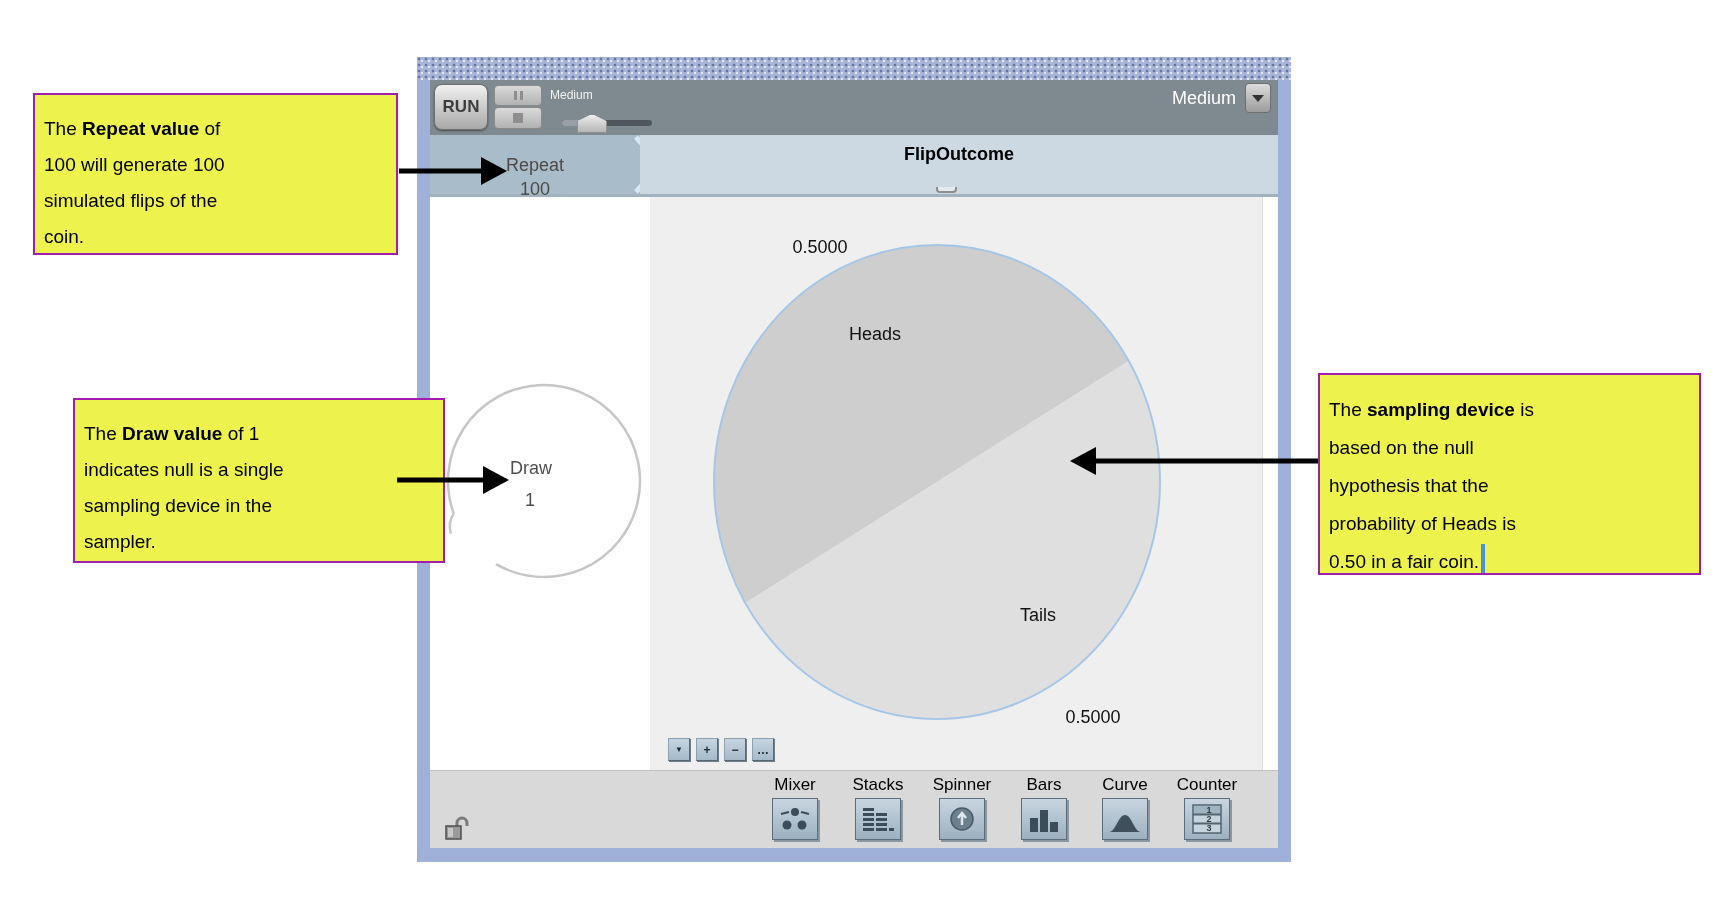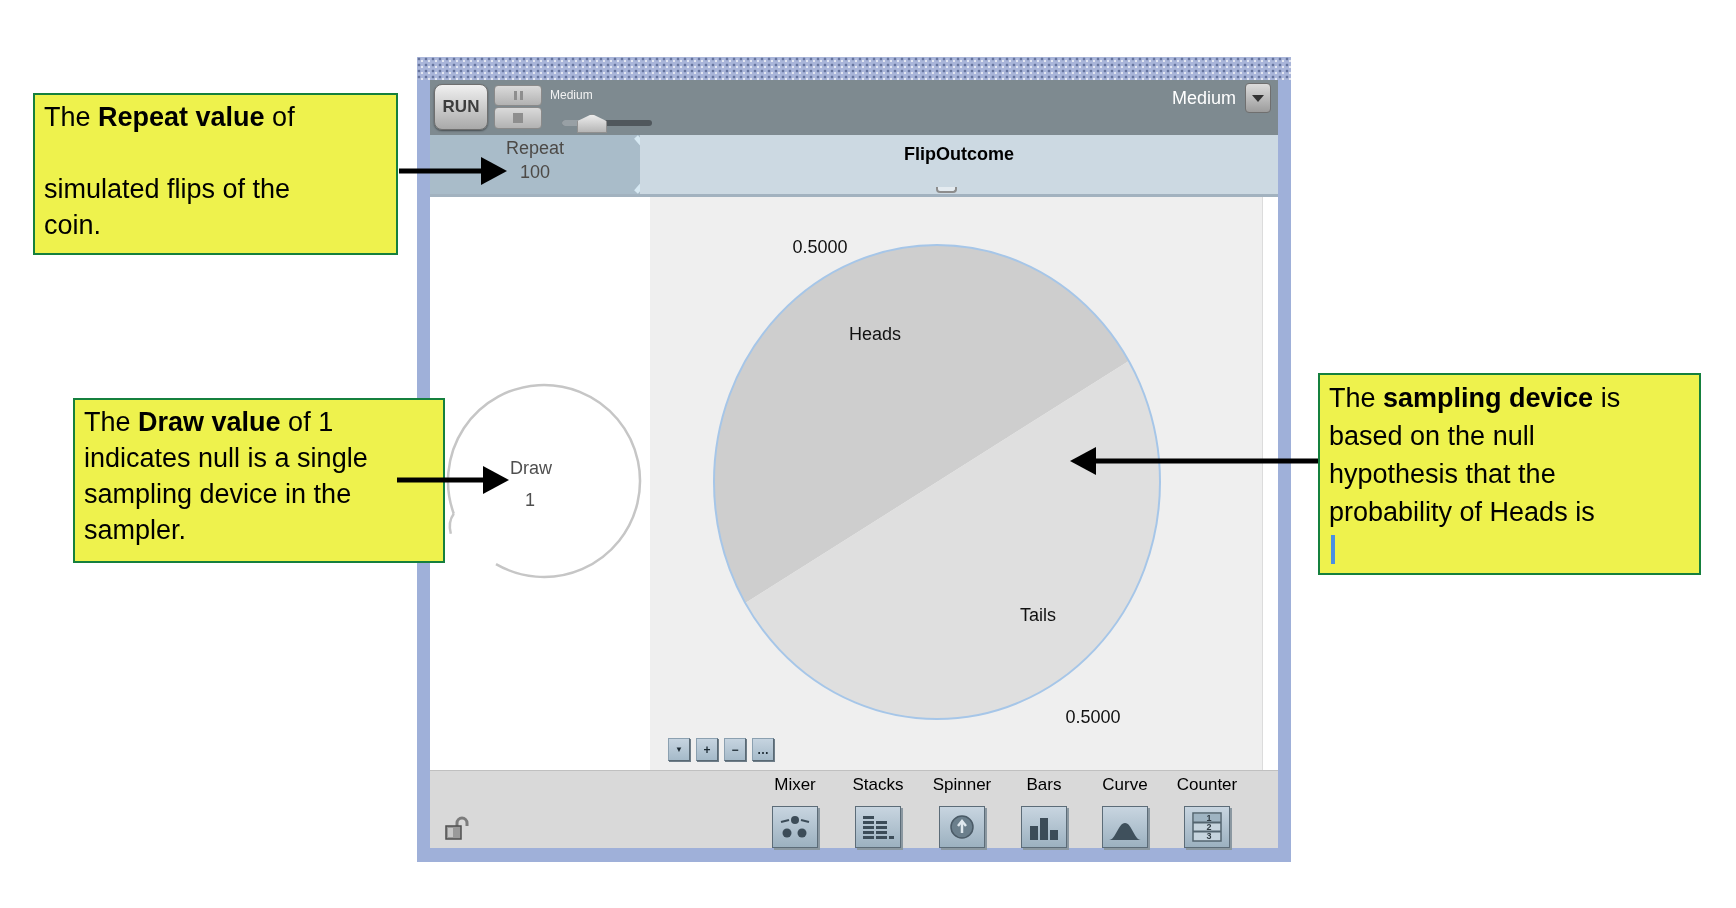--- a/index.html
+++ b/index.html
@@ -1,19 +1,19 @@
 <!DOCTYPE html>
 <html><head>
 <meta charset="utf-8">
 <style>
   html,body{margin:0;padding:0;width:1736px;height:908px;background:#ffffff;overflow:hidden;
     font-family:"Liberation Sans",sans-serif;}
   
-  .ann{position:absolute;background:#eef24d;border:2px solid #15803d;box-sizing:border-box;
-       color:#000;font-size:27px;line-height:36px;padding:4px 9px;z-index:4;}
+  .ann{position:absolute;background:#eef24d;border:2px solid #a21caf;box-sizing:border-box;
+       color:#000;font-size:19px;line-height:36px;padding:16px 9px;z-index:4;}
   .ann1{left:33px;top:93px;width:365px;height:162px;}
   .ann2{left:25px;top:398px;width:372px;height:165px;margin-left:48px;}
   .ann3{left:1318px;top:373px;width:383px;height:202px;line-height:38px;}
   .caret{display:inline-block;width:4px;height:29px;background:#4a90e2;vertical-align:-5px;margin-left:2px;}
   .arrows{position:absolute;left:0;top:0;z-index:5;pointer-events:none;}
   
   .window{position:absolute;left:417px;top:57px;width:848px;height:768px;
           padding:23px 13px 14px 13px;background:#9fb0d9;z-index:1;}
   .stripes{position:absolute;left:0;top:0;right:0;height:23px;background-color:#a9b5d9;
      background-image:radial-gradient(circle at 2px 2px,#66749e 1.1px,rgba(0,0,0,0) 1.7px),
@@ -42,21 +42,21 @@
      background:linear-gradient(#ececec,#b6b6b6);border:1px solid #909090;box-sizing:border-box;
      clip-path:polygon(50% 0,100% 38%,100% 100%,0 100%,0 38%);}
   .options{position:absolute;right:7px;top:3px;display:flex;align-items:center;gap:9px;}
   .options span{color:#fff;font-size:18px;}
   .opt-btn{width:24px;height:28px;border-radius:4px;background:linear-gradient(#dcdcdc,#9c9c9c);
      border:1px solid #6f6f6f;display:flex;align-items:center;justify-content:center;}
   .tri{width:0;height:0;border-left:6px solid transparent;border-right:6px solid transparent;
      border-top:7px solid #333;}
   
   .header{position:relative;display:flex;height:62px;box-sizing:border-box;border-bottom:3px solid #a2b2bf;}
-  .hcell-left{width:210px;background:#a9bcc9;color:#4d4a47;text-align:center;font-size:18px;padding-top:1px;box-sizing:border-box;}
+  .hcell-left{width:210px;background:#a9bcc9;color:#4d4a47;text-align:center;font-size:18px;padding-top:18px;box-sizing:border-box;}
   .hcell-left div{line-height:24px;}
   .hcell-right{flex:1;background:#ccd9e2;position:relative;}
   .flip{text-align:center;font-weight:bold;font-size:18px;color:#000;padding-top:9px;}
   .handle{position:absolute;left:296px;bottom:1px;width:21px;height:6px;border:2px solid #8d8d8d;
      border-top:none;border-radius:0 0 4px 4px;background:#e4ebf0;box-sizing:border-box;}
   .chevrons{position:absolute;left:203px;top:0;}
   
   .main{display:flex;height:573px;background:#fff;}
   .left-strip{width:207px;position:relative;padding-left:13px;}
   .draw-label,.draw-value{position:absolute;color:#4f4f4f;font-size:18px;transform:translate(-50%,-50%);}
@@ -70,21 +70,21 @@
   .vbot{left:443px;top:520px;}
   .mini-btns{position:absolute;left:18px;top:541px;display:flex;gap:6px;}
   .mini-btn{width:22px;height:23px;box-sizing:border-box;
      background:linear-gradient(#c6d4e0,#a5bac9);border:1px solid #8ba0b0;
      border-right-color:#596974;border-bottom-color:#596974;box-shadow:1px 1px 0 #6e7d88;
      font-size:12px;font-weight:bold;color:#1c2a33;display:flex;align-items:center;justify-content:center;}
   .mini-btn.dd{font-size:8px;}
   
   .bottombar{position:relative;height:78px;background:#d9d9d9;border-top:1px solid #c0c0c0;box-sizing:border-box;}
   .device{position:absolute;top:4px;width:90px;text-align:center;}
-  .device .dlabel{font-size:17px;color:#000;margin-bottom:11px;}
+  .device .dlabel{font-size:17px;color:#000;margin-bottom:3px;}
   .dbtn{width:46px;height:42px;margin:0 auto;box-sizing:border-box;
      background:linear-gradient(#c8d5e0,#9cb1c0);border:1px solid #5c6c78;
      box-shadow:2px 2px 0 #8b98a1;display:flex;align-items:center;justify-content:center;}
   .lock{position:absolute;left:14px;top:42px;}
 </style>
 </head>
 <body>
 
 <svg class="arrows" width="1736" height="908">
   <g>
@@ -95,27 +95,27 @@
     <line x1="397" y1="480" x2="485" y2="480" stroke="#000" stroke-width="5"></line>
     <polygon points="483,466 483,494 509,480" fill="#000"></polygon>
   </g>
   <g>
     <line x1="1318" y1="461" x2="1094" y2="461" stroke="#000" stroke-width="5"></line>
     <polygon points="1096,447 1096,475 1070,461" fill="#000"></polygon>
   </g>
 </svg>
 
 <div class="ann ann1">
-  <span><span>The </span><b>Repeat value</b><span> of</span><br><br><span>simulated flips of the</span><br><span>coin.</span></span>
+  <span><span>The </span><b>Repeat value</b><span> of</span><br><span>100 will generate 100</span><br><span>simulated flips of the</span><br><span>coin.</span></span>
 </div>
 <div class="ann ann2">
   <span><span>The </span><b>Draw value</b><span> of 1</span><br><span>indicates null is a single</span><br><span>sampling device in the</span><br><span>sampler.</span></span>
 </div>
 <div class="ann ann3">
-  <span><span>The </span><b>sampling device</b><span> is</span><br><span>based on the null</span><br><span>hypothesis that the</span><br><span>probability of Heads is</span><br></span><span class="caret"></span>
+  <span><span>The </span><b>sampling device</b><span> is</span><br><span>based on the null</span><br><span>hypothesis that the</span><br><span>probability of Heads is</span><br><span>0.50 in a fair coin.</span></span><span class="caret"></span>
 </div>
 
 <div class="window">
   <div class="stripes"></div>
   <div class="content">
 
     <div class="toolbar">
       <div class="run-btn">RUN</div>
       <div class="pause-btn">
         <span class="pause-glyph">

